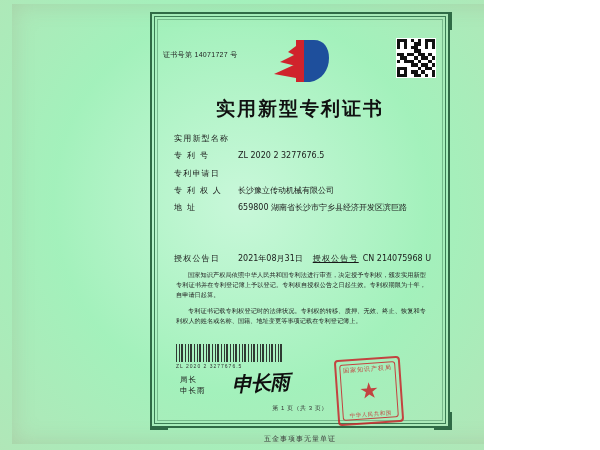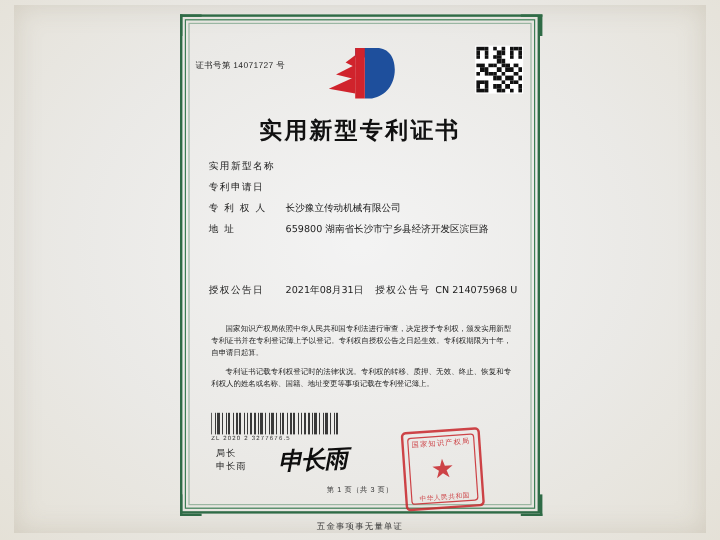--- a/index.html
+++ b/index.html
@@ -9,23 +9,23 @@
   body {
     width: 600px;
     height: 450px;
     background: #ffffff;
     font-family: "Liberation Sans", sans-serif;
     overflow: hidden;
   }
 
   #certificate {
     position: relative;
-    width: 600px;
+    width: 484px;
     height: 450px;
-    background: #e5e5e5;
+    background: #86efac;
     overflow: hidden;
   }
 
   
   .paper-tone {
     position: absolute;
     inset: 0;
     background:
       radial-gradient(ellipse at 50% 45%, rgba(255,255,255,0.55) 0%, rgba(250,246,234,0.25) 55%, rgba(228,220,198,0.45) 100%);
     pointer-events: none;
@@ -170,20 +170,21 @@
     flex: 1 1 auto;
     overflow: hidden;
     text-overflow: ellipsis;
   }
   .field-row.two .field-value { flex: 0 0 auto; margin-right: 10px; margin-top: 34px; }
   .field-label.sub {
     width: auto;
     flex: 0 0 auto;
     margin-right: 4px;
     letter-spacing: 1.2px;
+    text-decoration: underline;
   }
 
   .body-text {
     position: absolute;
     left: 16px;
     top: 248px;
     width: 250px;
     font-family: "DejaVu Sans", sans-serif;
     font-size: 6.2px;
     line-height: 1.65;
@@ -213,21 +214,21 @@
     font-size: 5px;
     letter-spacing: 1px;
     color: #333;
   }
 
   
   .director {
     position: absolute;
     left: 20px;
     top: 352px;
-    font-family: Liberation Mono, monospace;
+    font-family: Liberation Sans, sans-serif;
     font-size: 7.5px;
     color: #1a1a1a;
     line-height: 1.5;
     letter-spacing: 1px;
   }
   .signature {
     position: absolute;
     left: 72px;
     top: 348px;
     font-family: "DejaVu Serif", serif;
@@ -469,20 +470,24 @@
       </div>
     </div>
 
     <div class="title">实用新型专利证书</div>
 
     <div class="fields">
       <div class="field-row">
         <span class="field-label">实用新型名称</span>
       </div>
       <div class="field-row">
+        <span class="field-label">专 利 号</span>
+        <span class="field-value">ZL 2020 2 3277676.5</span>
+      </div>
+      <div class="field-row">
         <span class="field-label">专利申请日</span>
       </div>
       <div class="field-row">
         <span class="field-label">专 利 权 人</span>
         <span class="field-value">长沙豫立传动机械有限公司</span>
       </div>
       <div class="field-row">
         <span class="field-label">地       址</span>
         <span class="field-value">659800 湖南省长沙市宁乡县经济开发区滨巨路</span>
       </div>

